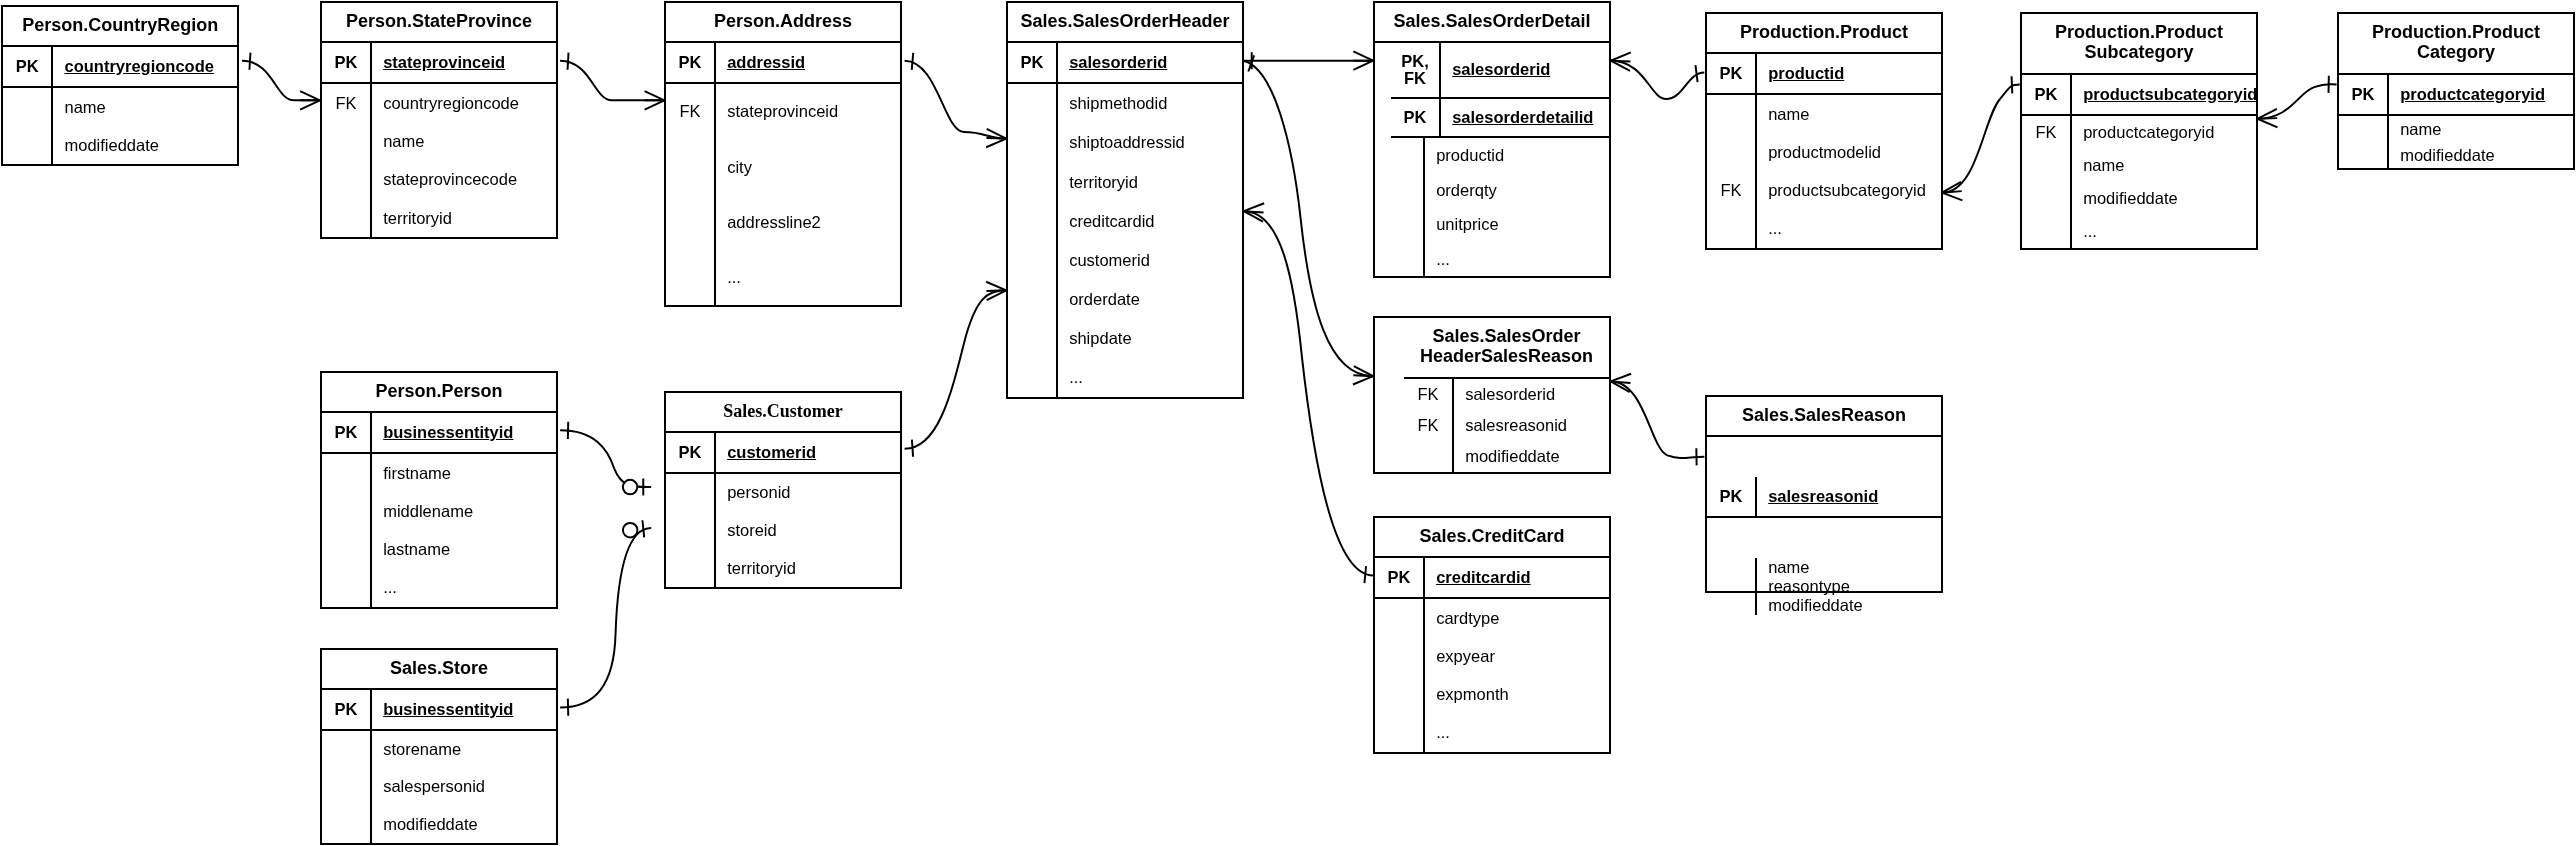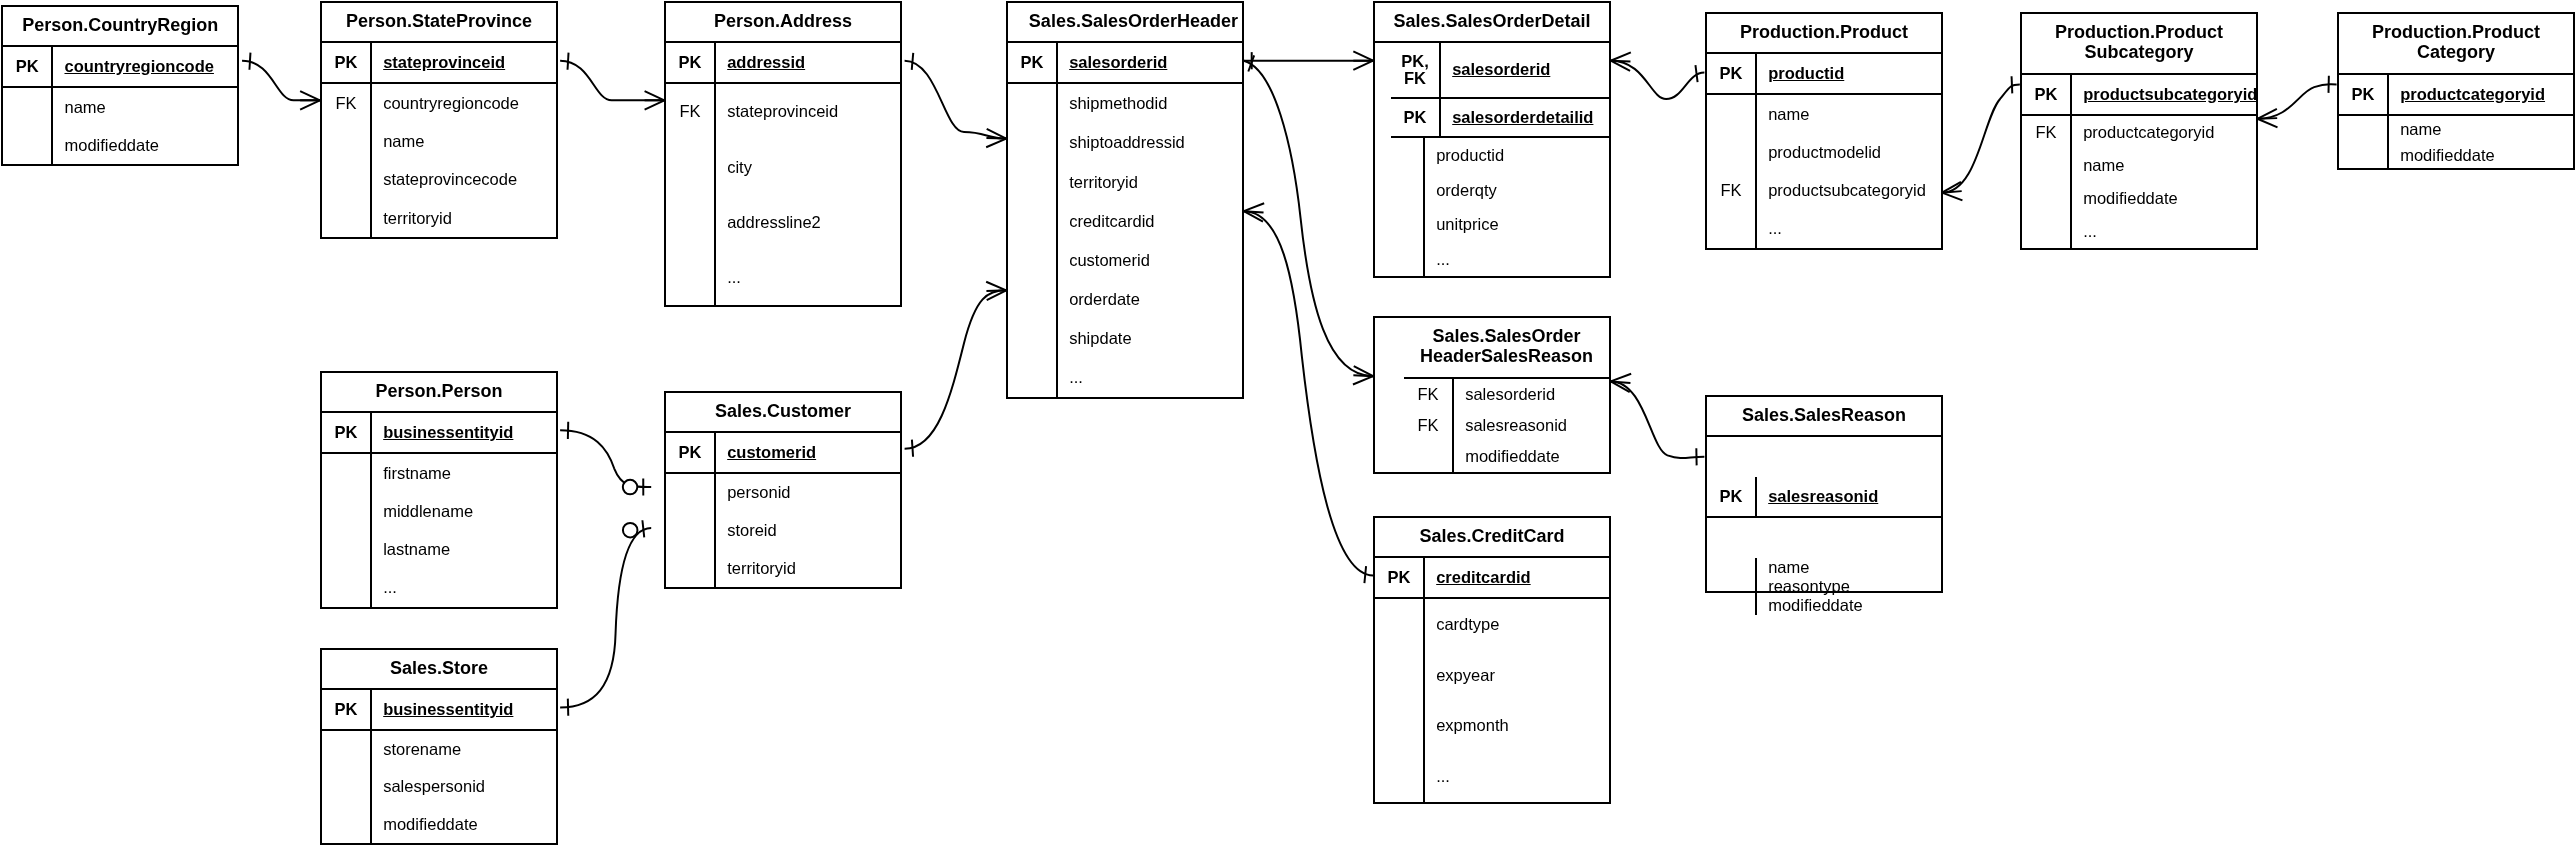--- a/index.html
+++ b/index.html
@@ -228,21 +228,21 @@
           <div class="attr-key"></div>
           <div class="attr-name">addressline2</div>
         </div>
         <div class="attr-row">
           <div class="attr-key"></div>
           <div class="attr-name">...</div>
         </div>
       </div>
     </div>
     <div class="entity" style="left: 1006px; top: 1.3px; width: 238px; height: 398px;">
-      <div class="entity-title" style="height: 40px; flex: 0 0 40px; text-align: right;">Sales.SalesOrderHeader</div>
+      <div class="entity-title" style="height: 40px; flex: 0 0 40px;">Sales.SalesOrderHeader</div>
       <div class="section divided" style="flex: 0 0 41px;">
         <div class="attr-row">
           <div class="attr-key pk">PK</div>
           <div class="attr-name key">salesorderid</div>
         </div>
       </div>
       <div class="section plain-rows" style="flex: 1 1 auto;">
         <div class="attr-row">
           <div class="attr-key"></div>
           <div class="attr-name">shipmethodid</div>
@@ -405,21 +405,21 @@
           <div class="attr-key"></div>
           <div class="attr-name">lastname</div>
         </div>
         <div class="attr-row">
           <div class="attr-key"></div>
           <div class="attr-name">...</div>
         </div>
       </div>
     </div>
     <div class="entity" style="left: 664px; top: 391px; width: 238px; height: 198px;">
-      <div class="entity-title" style="height: 40px; flex: 0 0 40px;">Sales.Customer</div>
+      <div class="entity-title" style="height: 40px; flex: 0 0 40px; font-family: Liberation Serif, serif;">Sales.Customer</div>
       <div class="section divided" style="flex: 0 0 41px;">
         <div class="attr-row">
           <div class="attr-key pk">PK</div>
           <div class="attr-name key">customerid</div>
         </div>
       </div>
       <div class="section plain-rows" style="flex: 1 1 auto;">
         <div class="attr-row">
           <div class="attr-key"></div>
           <div class="attr-name">personid</div>
@@ -491,21 +491,21 @@
         <div class="attr-row">
           <div class="attr-key"></div>
           <div class="attr-name">reasontype</div>
         </div>
         <div class="attr-row">
           <div class="attr-key"></div>
           <div class="attr-name">modifieddate</div>
         </div>
       </div>
     </div>
-    <div class="entity" style="left: 1373px; top: 516px; width: 238px; height: 288px;">
+    <div class="entity" style="left: 1373px; top: 516px; width: 238px; height: 238px;">
       <div class="entity-title" style="height: 40px; flex: 0 0 40px;">Sales.CreditCard</div>
       <div class="section divided" style="flex: 0 0 41px;">
         <div class="attr-row">
           <div class="attr-key pk">PK</div>
           <div class="attr-name key">creditcardid</div>
         </div>
       </div>
       <div class="section plain-rows" style="flex: 1 1 auto;">
         <div class="attr-row">
           <div class="attr-key"></div>

